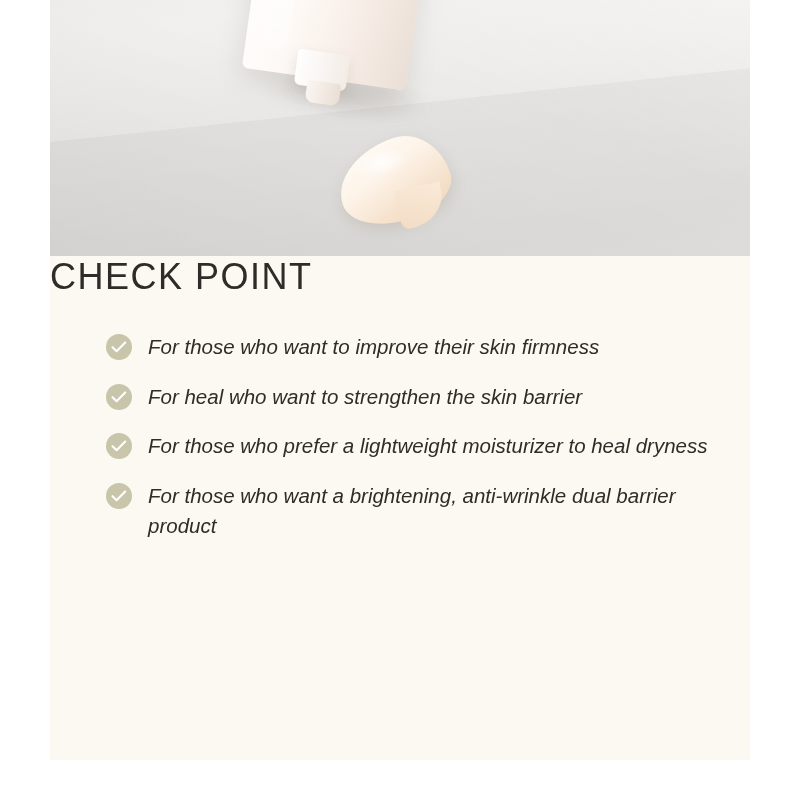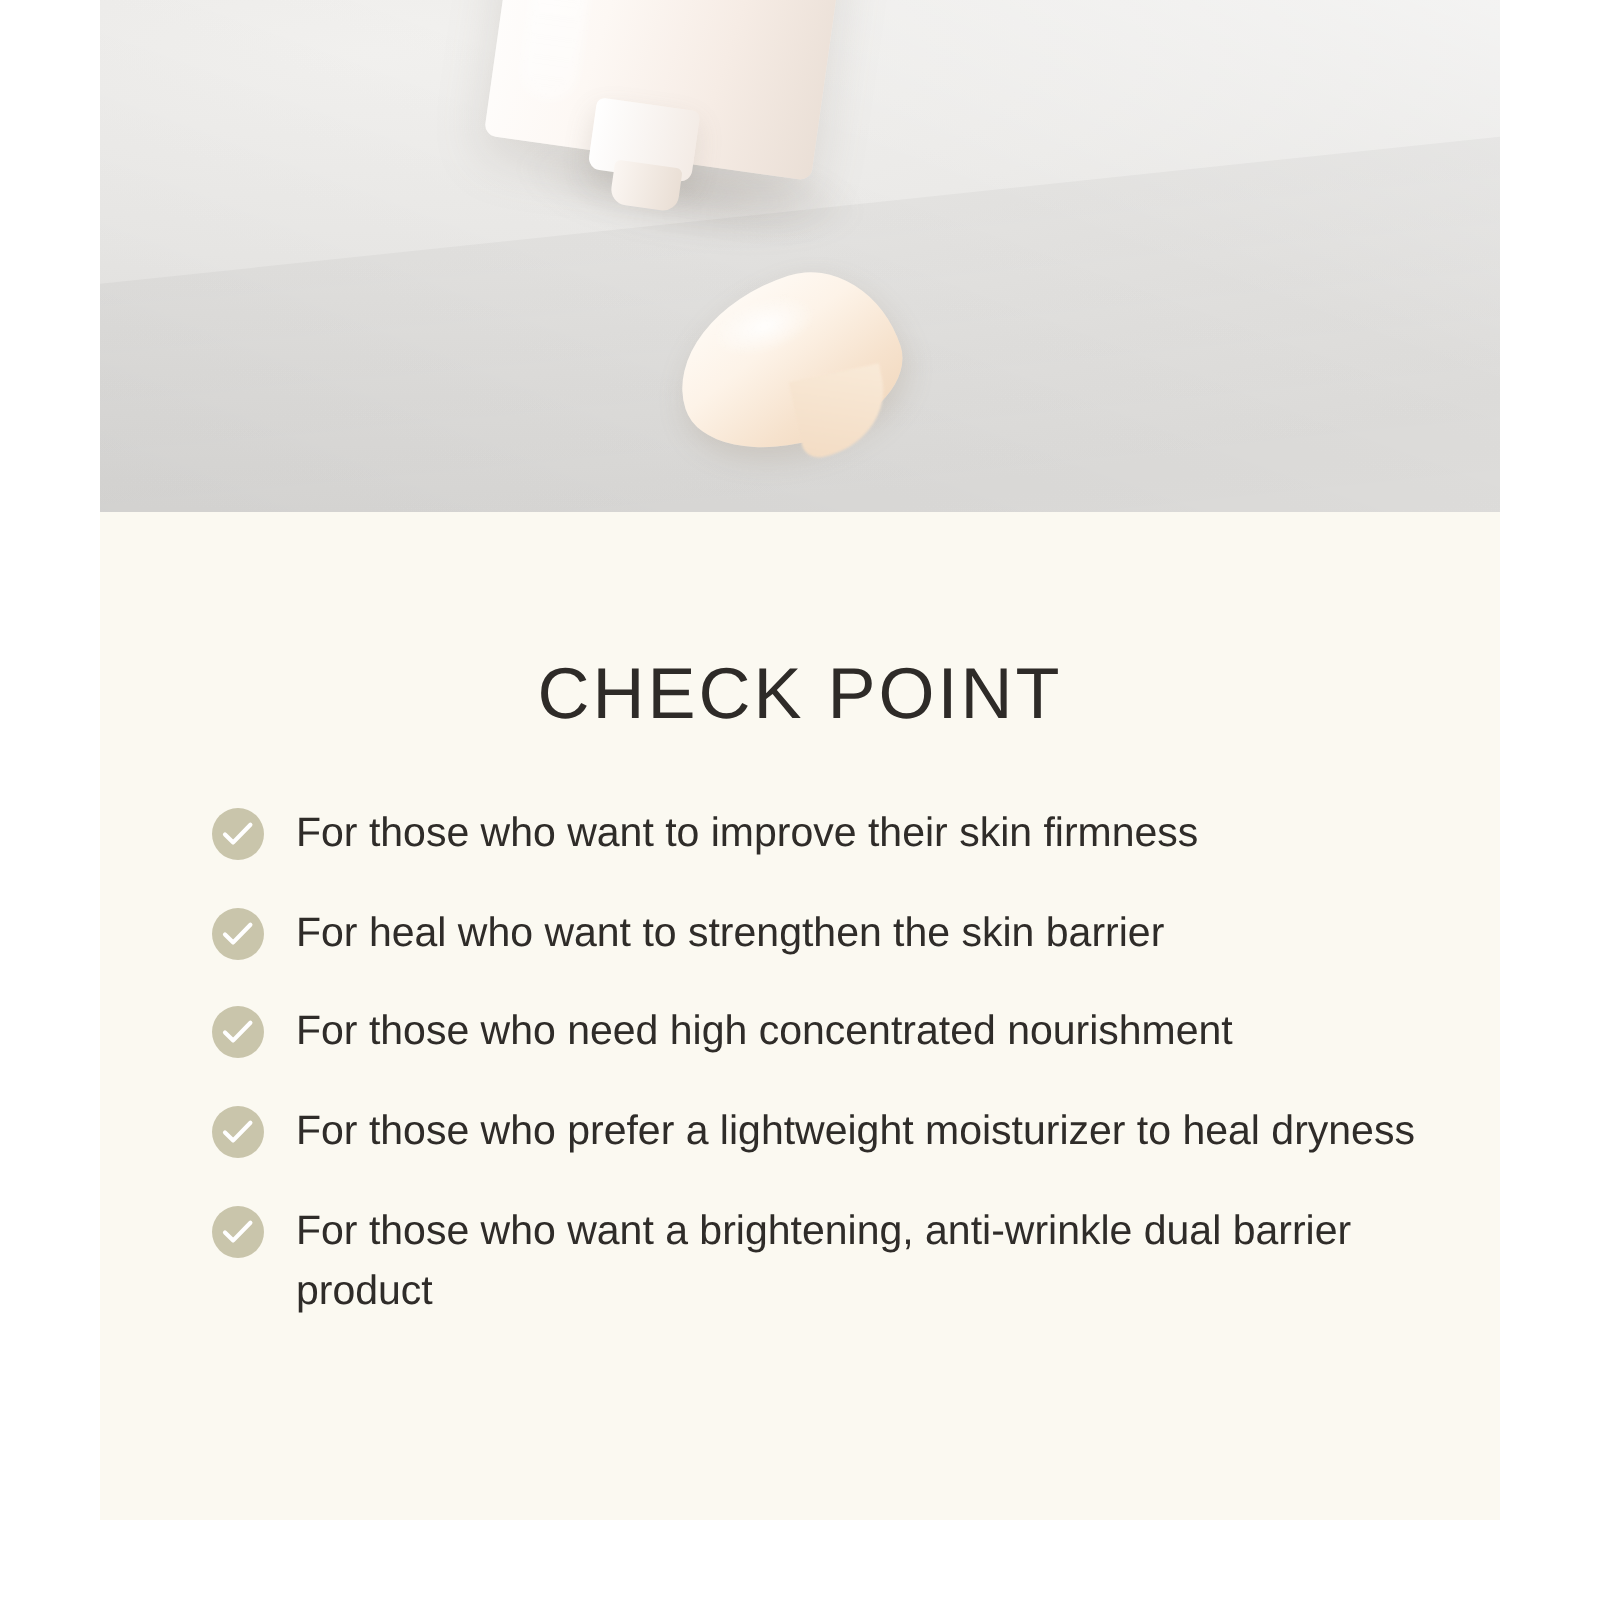--- a/index.html
+++ b/index.html
@@ -148,31 +148,31 @@
   .content {
     position: absolute;
     left: 50px;
     top: 256px;
     width: 700px;
     height: 504px;
     background: #fbf9f1;
   }
   .title {
     margin: 0;
-    padding-top: 70px;
-    text-align: center;
+    text-align: left;
     font-size: 36px;
     letter-spacing: 1.5px;
     font-weight: 400;
     color: #2e2b28;
   }
   .list {
     margin: 34px 0 0 0;
     padding: 0 0 0 56px;
     list-style: none;
+    font-style: italic;
   }
   .list-item {
     display: flex;
     align-items: flex-start;
     margin-bottom: 20px;
   }
   .check-icon {
     flex: 0 0 auto;
     width: 26px;
     height: 26px;
@@ -252,28 +252,20 @@
           </svg>
         </span>
         <span class="item-text">For heal who want to strengthen the skin barrier</span>
       </li>
       <li class="list-item">
         <span class="check-icon">
           <svg width="16" height="14" viewBox="0 0 16 14" aria-hidden="true">
             <path d="M1.5 7.2 L5.6 11.2 L14.2 2.4" fill="none" stroke="#ffffff" stroke-width="2.1" stroke-linecap="round" stroke-linejoin="round"></path>
           </svg>
         </span>
-        <span class="item-text">For those who need high concentrated nourishment</span>
-      </li>
-      <li class="list-item">
-        <span class="check-icon">
-          <svg width="16" height="14" viewBox="0 0 16 14" aria-hidden="true">
-            <path d="M1.5 7.2 L5.6 11.2 L14.2 2.4" fill="none" stroke="#ffffff" stroke-width="2.1" stroke-linecap="round" stroke-linejoin="round"></path>
-          </svg>
-        </span>
         <span class="item-text">For those who prefer a lightweight moisturizer to heal dryness</span>
       </li>
       <li class="list-item">
         <span class="check-icon">
           <svg width="16" height="14" viewBox="0 0 16 14" aria-hidden="true">
             <path d="M1.5 7.2 L5.6 11.2 L14.2 2.4" fill="none" stroke="#ffffff" stroke-width="2.1" stroke-linecap="round" stroke-linejoin="round"></path>
           </svg>
         </span>
         <span class="item-text">For those who want a brightening, anti-wrinkle dual barrier product</span>
       </li>

